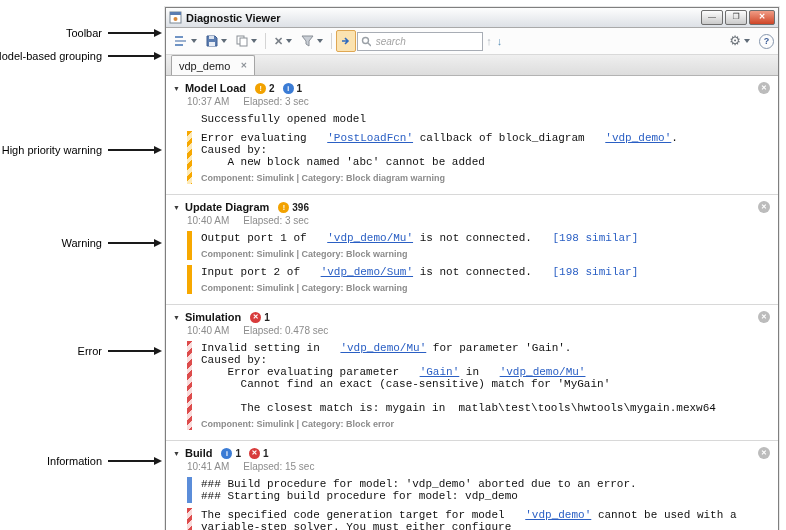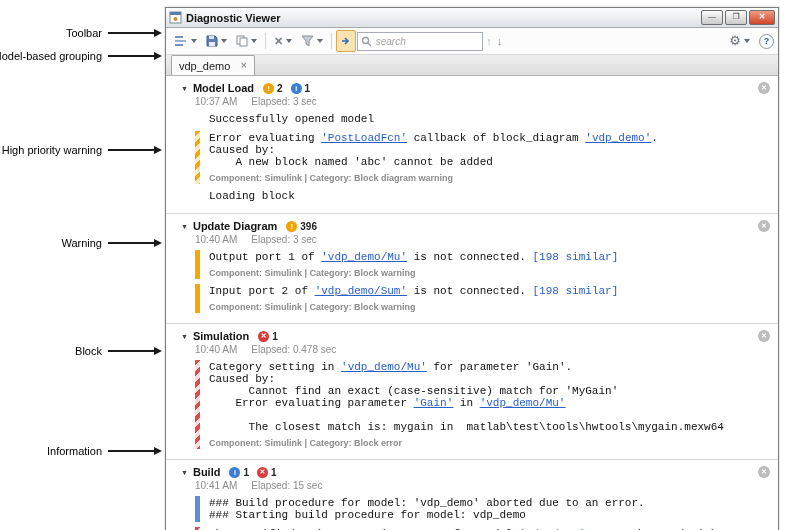--- a/index.html
+++ b/index.html
@@ -41,21 +41,21 @@
     text-align:center;color:#3c5d97;font-weight:bold;margin-left:5px;}
   
   .tabbar{height:20px;flex:none;background:linear-gradient(#efefef,#dddddd);border-bottom:1px solid #b3b3b3;
     display:flex;align-items:flex-end;padding-left:5px;}
   .tab{height:19px;background:#fbfbfb;border:1px solid #a5a5a5;border-bottom:none;border-radius:2px 2px 0 0;
     display:flex;align-items:center;padding:0 7px;gap:10px;}
   .tab-label{font-size:11px;color:#222;}
   .tab-close{font-size:8px;color:#8d9298;font-weight:bold;}
   
   .content{flex:1;overflow:hidden;background:#fff;}
-  .section{border-top:1px solid #d8d8d8;padding:3px 0 5px 8px;}
+  .section{border-top:1px solid #d8d8d8;padding:3px 0 5px 0;}
   .section:first-child{border-top:none;}
   .sec-head{display:flex;align-items:center;padding:3px 8px 1px 7px;}
   .tri{font-size:7px;color:#3c3c3c;margin-right:5px;}
   .sec-title{font-size:11px;font-weight:bold;color:#141414;margin-right:9px;}
   .badge{display:inline-flex;align-items:center;gap:3px;margin-right:8px;}
   .badge-icon{width:11px;height:11px;border-radius:50%;color:#fff;font-size:7px;font-weight:bold;
     display:flex;align-items:center;justify-content:center;}
   .badge-warning{background:#f2a200;}
   .badge-info{background:#3b7cd5;}
   .badge-error{background:#d83c3c;}
@@ -68,21 +68,21 @@
   .sev-plain{background:transparent;}
   .sev-high{background:repeating-linear-gradient(135deg,#f7a800 0px,#f7a800 4px,#fdeab8 4px,#fdeab8 8px);}
   .sev-warning{background:#f7a800;}
   .sev-error{background:repeating-linear-gradient(135deg,#dd4b4b 0px,#dd4b4b 4px,#f9dcdc 4px,#f9dcdc 8px);}
   .sev-info{background:#5b8dd9;}
   .msg-body{flex:1;min-width:0;padding:1px 0;}
   .msg-line{font-family:"Liberation Mono","DejaVu Sans Mono",monospace;font-size:11px;line-height:12px;
     white-space:pre;color:#101010;}
   .msg-para{white-space:pre-wrap;}
   .msg-footer{font-size:9px;color:#8c8c8c;margin-top:5px;font-weight:bold;}
-  .mlink{color:#2a5fc4;text-decoration:underline;cursor:pointer;}
+  .mlink{color:#2a5fc4;text-decoration:underline;cursor:pointer;margin-left:14px;}
   .mlink.plain{text-decoration:none;}
 </style>
 </head>
 <body>
 
 <div class="annotation" style="top:26px">
   <span class="ann-label">Toolbar</span>
   <span class="ann-arrow">
       <span class="ann-line"></span>
       <span class="ann-head"></span>
@@ -103,27 +103,27 @@
     </span>
 </div>
 <div class="annotation" style="top:236px">
   <span class="ann-label">Warning</span>
   <span class="ann-arrow">
       <span class="ann-line"></span>
       <span class="ann-head"></span>
     </span>
 </div>
 <div class="annotation" style="top:344px">
-  <span class="ann-label">Block</span>
-  <span class="ann-arrow">
-      <span class="ann-line"></span>
-      <span class="ann-head"></span>
-    </span>
-</div>
-<div class="annotation" style="top:444px">
+  <span class="ann-label">Error</span>
+  <span class="ann-arrow">
+      <span class="ann-line"></span>
+      <span class="ann-head"></span>
+    </span>
+</div>
+<div class="annotation" style="top:454px">
   <span class="ann-label">Information</span>
   <span class="ann-arrow">
       <span class="ann-line"></span>
       <span class="ann-head"></span>
     </span>
 </div>
 
 <div class="window">
 
   <div class="titlebar">
@@ -232,26 +232,20 @@
         </div>
         <div class="msg">
           <div class="msg-bar sev-high"></div>
           <div class="msg-body">
             <div class="msg-line"><span>Error evaluating </span><span class="mlink">'PostLoadFcn'</span><span> callback of block_diagram </span><span class="mlink">'vdp_demo'</span><span>.</span></div>
             <div class="msg-line"><span>Caused by:</span></div>
             <div class="msg-line"><span>    A new block named 'abc' cannot be added</span></div>
             <div class="msg-footer">Component: Simulink | Category: Block diagram warning</div>
           </div>
         </div>
-        <div class="msg">
-          <div class="msg-bar sev-plain"></div>
-          <div class="msg-body">
-            <div class="msg-line"><span>Loading block</span></div>
-          </div>
-        </div>
       </div>
       <div class="section">
         <div class="sec-head">
           <span class="tri">▼</span>
           <span class="sec-title">Update Diagram</span>
           <span class="badge">
             <span class="badge-icon badge-warning">!</span>
             <span class="badge-count">396</span>
           </span>
           <span class="dismiss">✕</span>
@@ -285,24 +279,24 @@
           </span>
           <span class="dismiss">✕</span>
         </div>
         <div class="sec-sub">
           <span>10:40 AM</span>
           <span>Elapsed: 0.478 sec</span>
         </div>
         <div class="msg">
           <div class="msg-bar sev-error"></div>
           <div class="msg-body">
-            <div class="msg-line"><span>Category setting in </span><span class="mlink">'vdp_demo/Mu'</span><span> for parameter 'Gain'.</span></div>
+            <div class="msg-line"><span>Invalid setting in </span><span class="mlink">'vdp_demo/Mu'</span><span> for parameter 'Gain'.</span></div>
             <div class="msg-line"><span>Caused by:</span></div>
+            <div class="msg-line"><span>    Error evaluating parameter </span><span class="mlink">'Gain'</span><span> in </span><span class="mlink">'vdp_demo/Mu'</span></div>
             <div class="msg-line"><span>      Cannot find an exact (case-sensitive) match for 'MyGain'</span></div>
-            <div class="msg-line"><span>    Error evaluating parameter </span><span class="mlink">'Gain'</span><span> in </span><span class="mlink">'vdp_demo/Mu'</span></div>
             <div class="msg-line"><span> </span></div>
             <div class="msg-line"><span>      The closest match is: mygain in  matlab\test\tools\hwtools\mygain.mexw64</span></div>
             <div class="msg-footer">Component: Simulink | Category: Block error</div>
           </div>
         </div>
       </div>
       <div class="section">
         <div class="sec-head">
           <span class="tri">▼</span>
           <span class="sec-title">Build</span>

